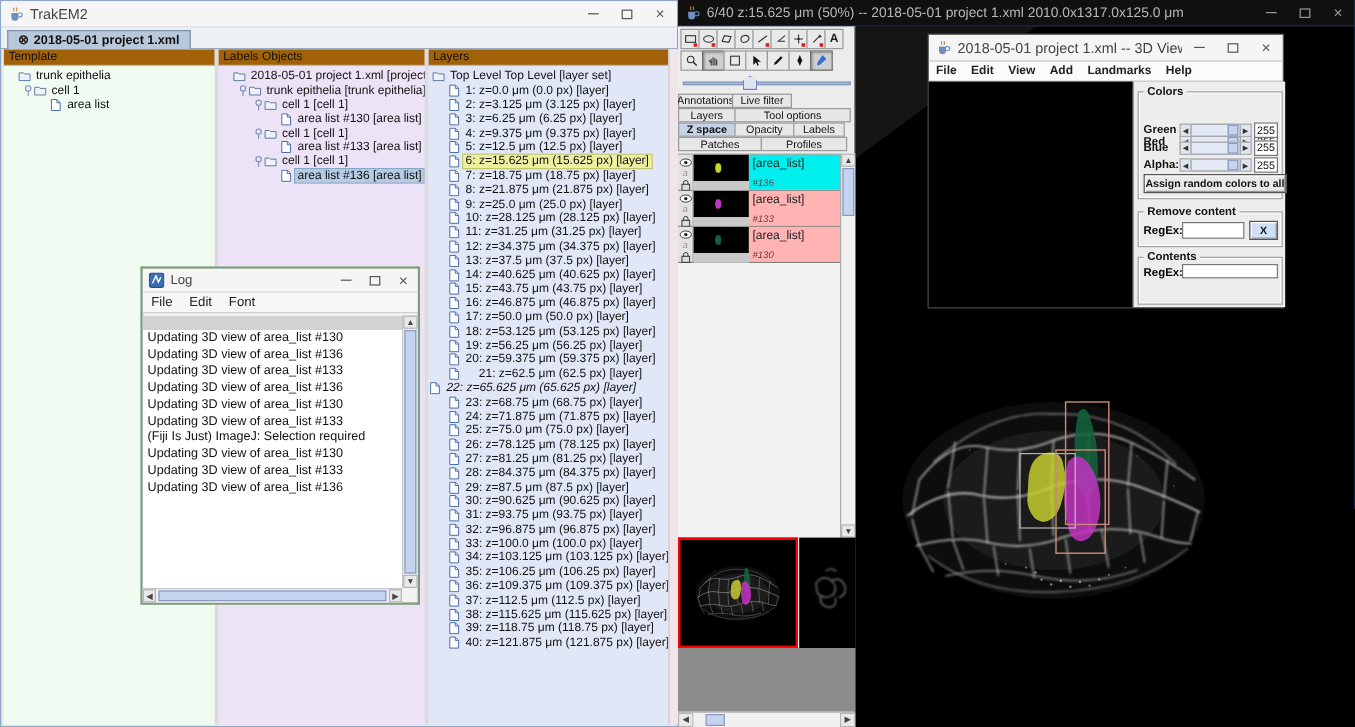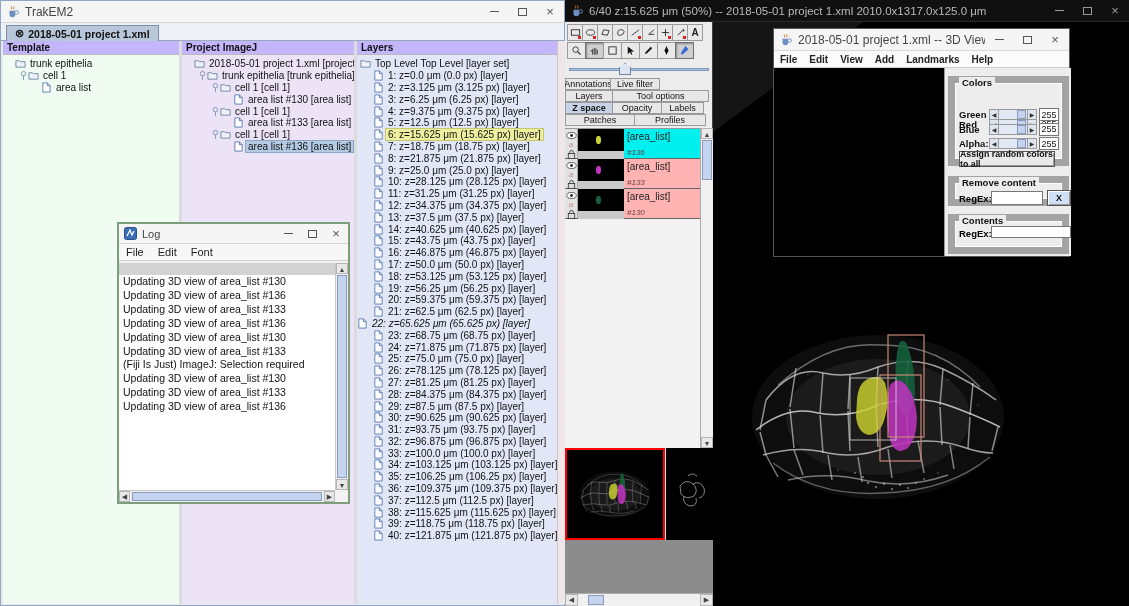--- a/index.html
+++ b/index.html
@@ -15,21 +15,21 @@
   .glyph-min{width:9px;height:1px;background:currentColor;display:block;}
   .glyph-max{width:9px;height:8px;border:1px solid currentColor;display:block;}
   .appicon{width:14px;height:14px;margin-left:5px;flex:0 0 auto;}
   
   #win-trakem{left:0;top:0;width:565px;height:606px;background:#e9e9e9;border:1px solid #8fa7c6;}
   #tabstrip{position:absolute;left:0;top:22px;width:100%;height:18px;background:#edf0f4;border-bottom:1px solid #9aa8bc;}
   #proj-tab{position:absolute;left:5px;top:2px;height:16px;background:#b9c7db;border:1px solid #7e8ea6;border-bottom:none;
             display:flex;align-items:center;padding:0 8px;font-size:10.5px;font-weight:bold;color:#111;}
   #proj-tab .tabx{margin-right:4px;font-size:11px;color:#222;}
   .panel{position:absolute;top:40px;bottom:1px;overflow:hidden;}
-  .phdr{height:14px;background:#c4b5fd;border-bottom:1px solid #b9b9b9;font-size:10px;font-weight:bold;color:#111;
+  .phdr{height:14px;background:#a16207;border-bottom:1px solid #b9b9b9;font-size:10px;font-weight:normal;color:#111;
         padding:1px 0 0 4px;}
   .splitter{position:absolute;top:40px;bottom:1px;width:3px;background:#dcdcdc;}
   #panel-template{left:2px;width:176px;background:#f0fbf2;}
   #panel-project{left:181px;width:172px;background:#ece3f7;}
   #panel-layers{left:356px;width:200px;background:#e2e7f7;}
   #left-vsb{position:absolute;left:556px;top:40px;bottom:1px;width:8px;background:#efe6ea;border-left:1px solid #cfc4ca;}
   .trow{display:flex;align-items:center;height:11.8px;white-space:nowrap;font-size:10px;color:#111;}
   .tgl{width:9px;height:11px;flex:0 0 auto;display:flex;align-items:center;}
   .ticon{width:13px;height:11px;flex:0 0 auto;display:flex;align-items:center;}
   .tlabel{padding:0 2px;}
@@ -89,21 +89,21 @@
         display:flex;align-items:center;justify-content:center;}
   #cv-canvas{position:absolute;left:148px;top:22px;width:416px;height:584px;background:#000;}
   
   #win-3d{left:773px;top:28px;width:297px;height:229px;background:#000;border:1px solid #555;}
   #v3-menubar{height:17px;background:#fbfbfb;border-bottom:1px solid #cfcfcf;display:flex;align-items:center;
               font-size:10px;font-weight:bold;color:#222;}
   #v3-menubar span{padding:0 6px;}
   #v3-body{position:absolute;left:0;top:39px;right:0;bottom:0;}
   #v3-canvas{position:absolute;left:0;top:0;width:170px;height:100%;background:#000;}
   #v3-panel{position:absolute;left:170px;top:0;width:127px;height:100%;background:#ededed;border-left:1px solid #999;}
-  .group{position:absolute;border:7px solid #a3a3a3;box-shadow:inset 0 0 0 1px #fff;}
+  .group{position:absolute;border:1px solid #a3a3a3;box-shadow:inset 0 0 0 1px #fff;}
   .legend{position:absolute;top:-6px;left:4px;background:#ededed;font-size:9.5px;font-weight:bold;color:#111;padding:0 3px;line-height:11px;}
   .crow{position:absolute;left:4px;right:3px;height:14px;display:flex;align-items:center;}
   .clabel{width:30px;font-size:9.5px;font-weight:bold;color:#111;flex:0 0 auto;}
   .cslider{flex:1;height:11px;display:flex;border:1px solid #9a9a9a;background:#e3e9f4;position:relative;}
   .cslider .a{width:9px;background:#dfe5ef;border-right:1px solid #9a9a9a;font-size:6px;color:#333;display:flex;align-items:center;justify-content:center;}
   .cslider .a.right{border-right:none;border-left:1px solid #9a9a9a;}
   .cslider .tr{flex:1;position:relative;}
   .cslider .th{position:absolute;right:1px;top:0;width:9px;height:100%;background:#c4d3ee;border:1px solid #8a9ac0;}
   .cval{width:20px;height:13px;margin-left:2px;background:#fff;border:1px solid #777;font-size:9px;color:#111;
         display:flex;align-items:center;justify-content:center;flex:0 0 auto;}
@@ -514,21 +514,21 @@
                 <div class="cslider">
                   <div class="a">◀</div>
                   <div class="tr">
                     <div class="th"></div>
                   </div>
                   <div class="a right">▶</div>
                 </div>
                 <div class="cval">255</div>
               </div>
             </div>
-          <div class="jbutton" style="left:4px;top:68px;width:96px;height:16px">Assign random colors to all</div>
+          <div class="jbutton" style="left:4px;top:68px;width:119px;height:16px">Assign random colors to all</div>
         </div>
         <div class="group" style="left:3px;top:108px;width:121px;height:30px">
           <span class="legend">Remove content</span>
           <span style="position:absolute;left:4px;top:10px;font-size:9.5px;font-weight:bold">RegEx:</span>
           <input class="jinput" style="position: absolute; left: 36px; top: 8px; width: 52px;">
           <div class="jbutton" style="left:92px;top:7px;width:24px;height:16px;background:#cfe0f5">X</div>
         </div>
         <div class="group" style="left:3px;top:146px;width:121px;height:40px">
           <span class="legend">Contents</span>
           <span style="position:absolute;left:4px;top:7px;font-size:9.5px;font-weight:bold">RegEx:</span>
@@ -596,21 +596,21 @@
                 <path d="M2 1 h5 l3 3 v7 h-8 z" fill="#ffffff" stroke="#4a6ea9" stroke-width="0.9"></path>
                 <path d="M7 1 v3 h3" fill="none" stroke="#4a6ea9" stroke-width="0.9"></path>
               </svg>
             </span>
             <span class="tlabel ">area list</span>
           </div>
         </div>
     </div>
     <div class="splitter" style="left:178px"></div>
     <div id="panel-project" class="panel">
-      <div class="phdr">Project ImageJ</div>
+      <div class="phdr">Labels Objects</div>
       <div id="project-tree" style="padding-top:3px">
           <div class="trow" style="padding-left: 3px;">
             <span class="tgl"></span>
             <span class="ticon">
               <svg width="11" height="11" viewBox="0 0 12 12" style="display:block">
                 <path d="M1 3 h4 l1 1 h5 v6 h-10 z" fill="#eef2f8" stroke="#5f7a9d" stroke-width="0.9"></path>
               </svg>
             </span>
             <span class="tlabel ">2018-05-01 project 1.xml [project]</span>
           </div>
@@ -887,21 +887,21 @@
           </div>
           <div class="trow" style="padding-left: 16px;">
             <span class="ticon">
               <svg width="11" height="11" viewBox="0 0 12 12" style="display:block">
                 <path d="M2 1 h5 l3 3 v7 h-8 z" fill="#ffffff" stroke="#4a6ea9" stroke-width="0.9"></path>
                 <path d="M7 1 v3 h3" fill="none" stroke="#4a6ea9" stroke-width="0.9"></path>
               </svg>
             </span>
             <span class="tlabel ">20: z=59.375 μm (59.375 px) [layer]</span>
           </div>
-          <div class="trow" style="padding-left: 16px;">
+          <div class="trow" style="padding-left: 16px; gap: 11px;">
             <span class="ticon">
               <svg width="11" height="11" viewBox="0 0 12 12" style="display:block">
                 <path d="M2 1 h5 l3 3 v7 h-8 z" fill="#ffffff" stroke="#4a6ea9" stroke-width="0.9"></path>
                 <path d="M7 1 v3 h3" fill="none" stroke="#4a6ea9" stroke-width="0.9"></path>
               </svg>
             </span>
             <span class="tlabel ">21: z=62.5 μm (62.5 px) [layer]</span>
           </div>
           <div class="trow" style="padding-left: 0; font-style: italic;">
             <span class="ticon">

